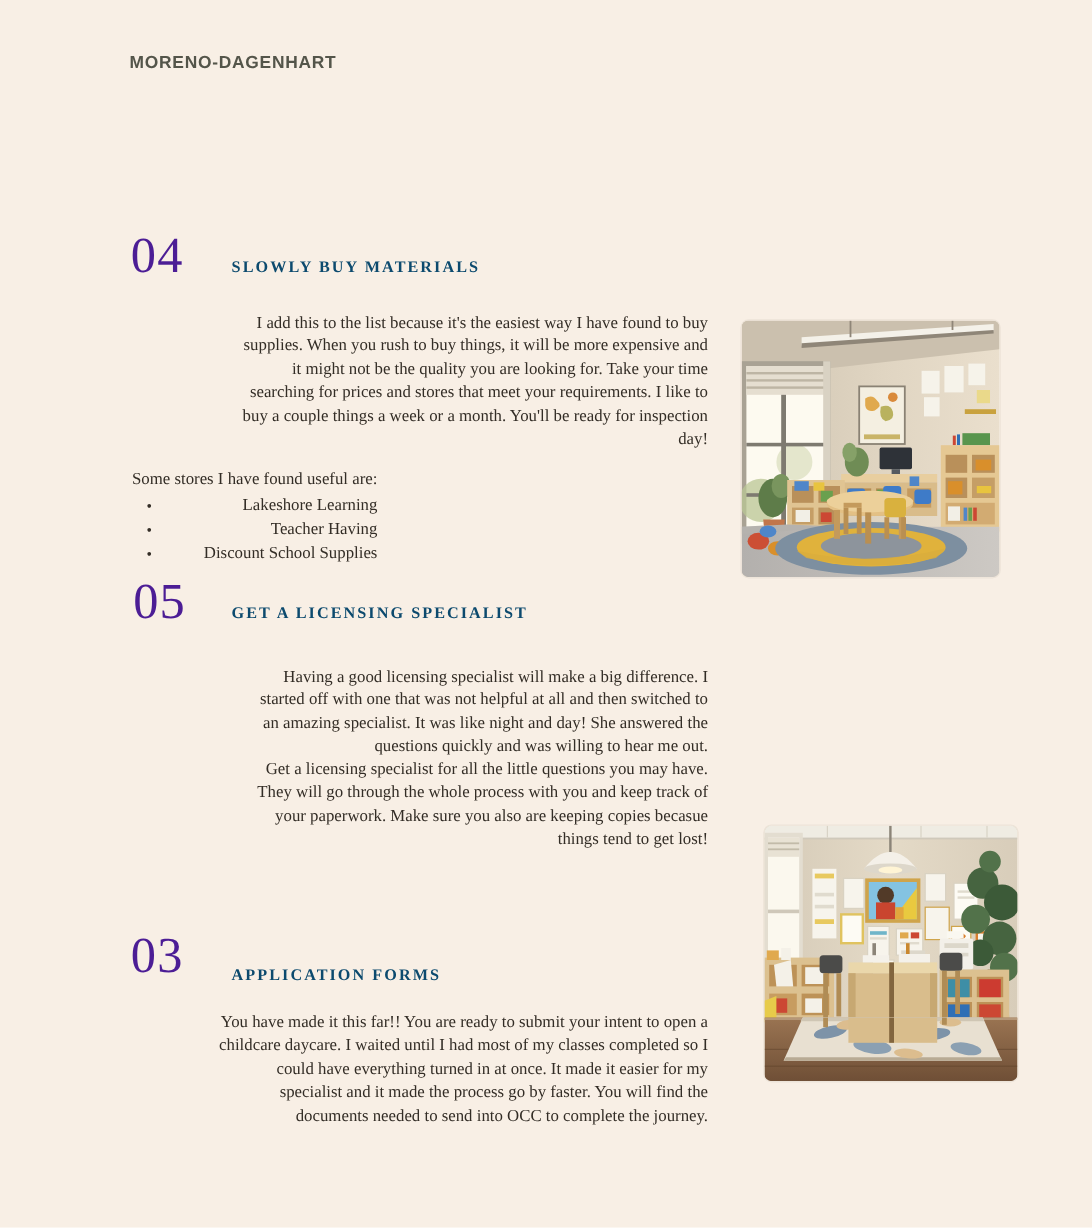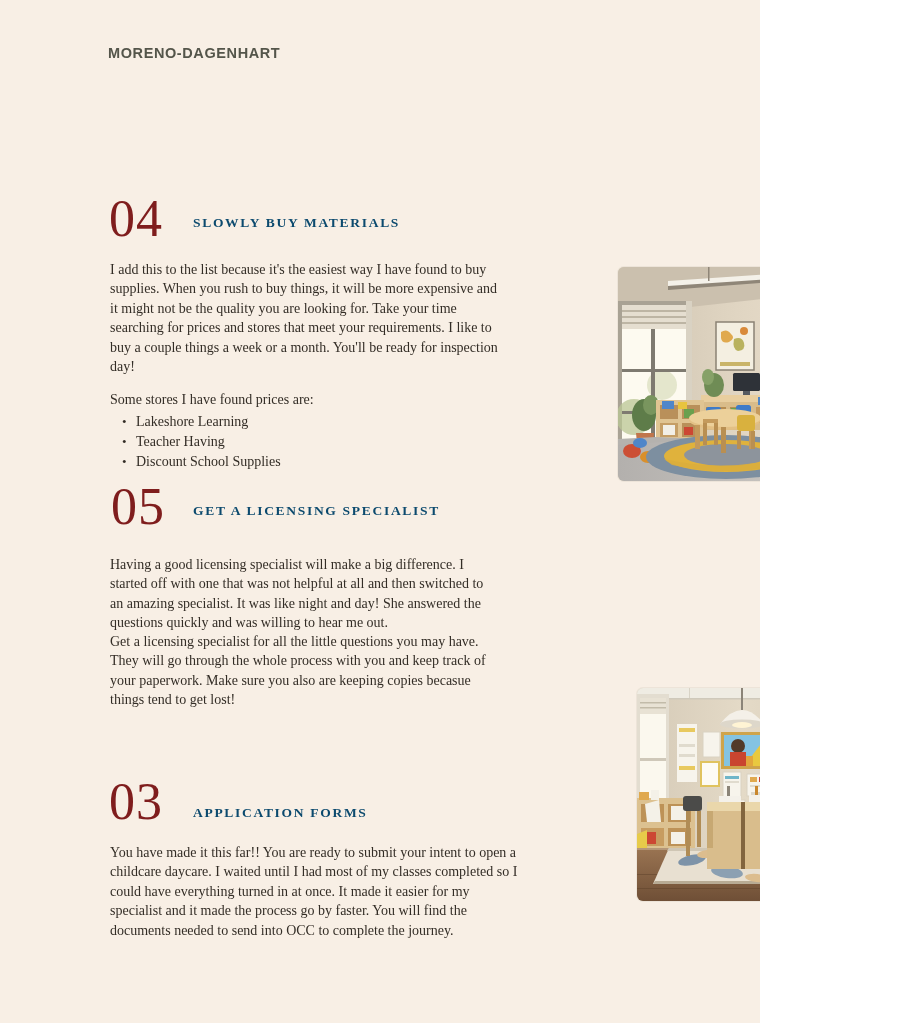--- a/index.html
+++ b/index.html
@@ -1,34 +1,35 @@
 <!DOCTYPE html>
 <html><head>
 <meta charset="utf-8">
 <style>
   html,body{margin:0;padding:0;}
   .page{
     position:relative;
-    width:760px;height:1023px;
+    width:910px;height:1023px;
     background:#f8efe5;
     overflow:hidden;
     font-family:"Liberation Serif", serif;
     color:#332d26;
+    text-align:right;
   }
   .brand{
     position:absolute;left:108px;top:45px;
     font-family:"Liberation Sans", sans-serif;
     font-weight:700;font-size:14.5px;letter-spacing:0.6px;
     color:#54554a;
   }
   .sec-num{
     position:absolute;left:109px;
     font-family:"Liberation Serif", serif;
-    font-size:52px;line-height:1;font-weight:400;
-    color:#7f1d1d;letter-spacing:1px;
+    font-size:42px;line-height:1;font-weight:400;
+    color:#4c1d95;letter-spacing:1px;
   }
   .num-04{top:193px;}
   .num-05{top:481px;left:111px;font-family:Liberation Serif, serif;}
   .num-06{top:776px;}
   .sec-heading{
     position:absolute;left:193px;
     font-family:"Liberation Serif", serif;
     font-size:13.5px;letter-spacing:1.7px;
     color:#0c4a6e;text-transform:uppercase;
   }
@@ -70,21 +71,21 @@
 
   <div class="sec-num num-04">04</div>
   <h2 class="sec-heading head-04">SLOWLY BUY MATERIALS</h2>
   <div class="para para-04">I add this to the list because it's the easiest way I have found to buy
 supplies.  When you rush to buy things, it will be more expensive and
 it might not be the quality you are looking for. Take your time
 searching for prices and stores that meet your requirements. I like to
 buy a couple things a week or a month. You'll be ready for inspection
 day!</div>
   <div class="list-block">
-    <p class="list-intro">Some stores I have found prices are:</p>
+    <p class="list-intro">Some stores I have found useful are:</p>
     <ul class="store-list">
       <li>Lakeshore Learning</li>
       <li>Teacher Having</li>
       <li>Discount School Supplies</li>
     </ul>
   </div>
 
   <div class="sec-num num-05">05</div>
   <h2 class="sec-heading head-05">GET A LICENSING SPECIALIST</h2>
   <div class="para para-05b">Get a licensing specialist for all the little questions you may have.

